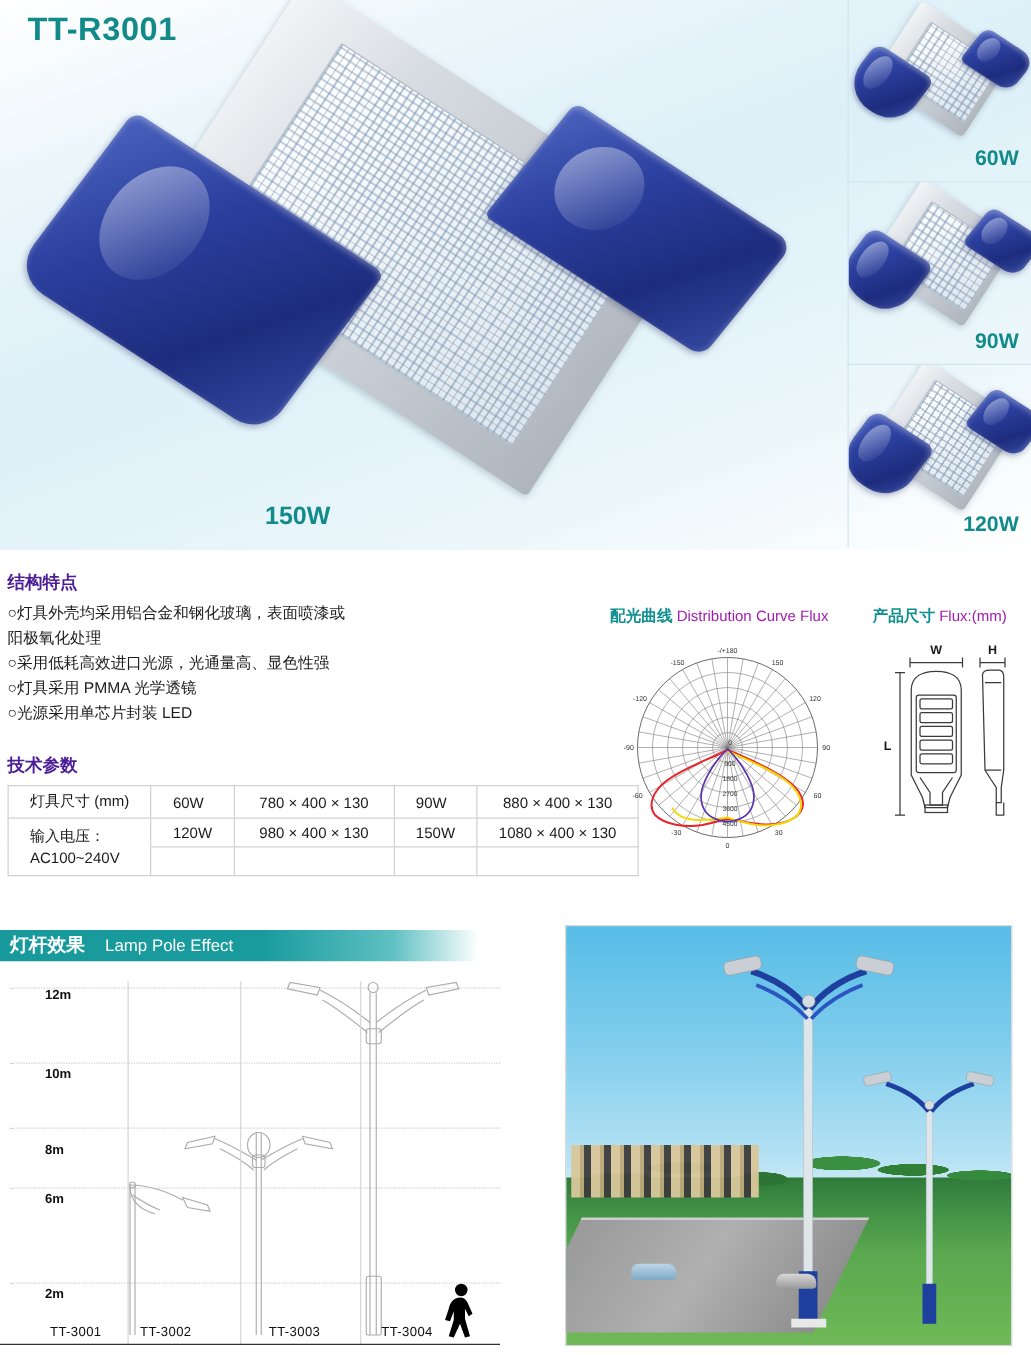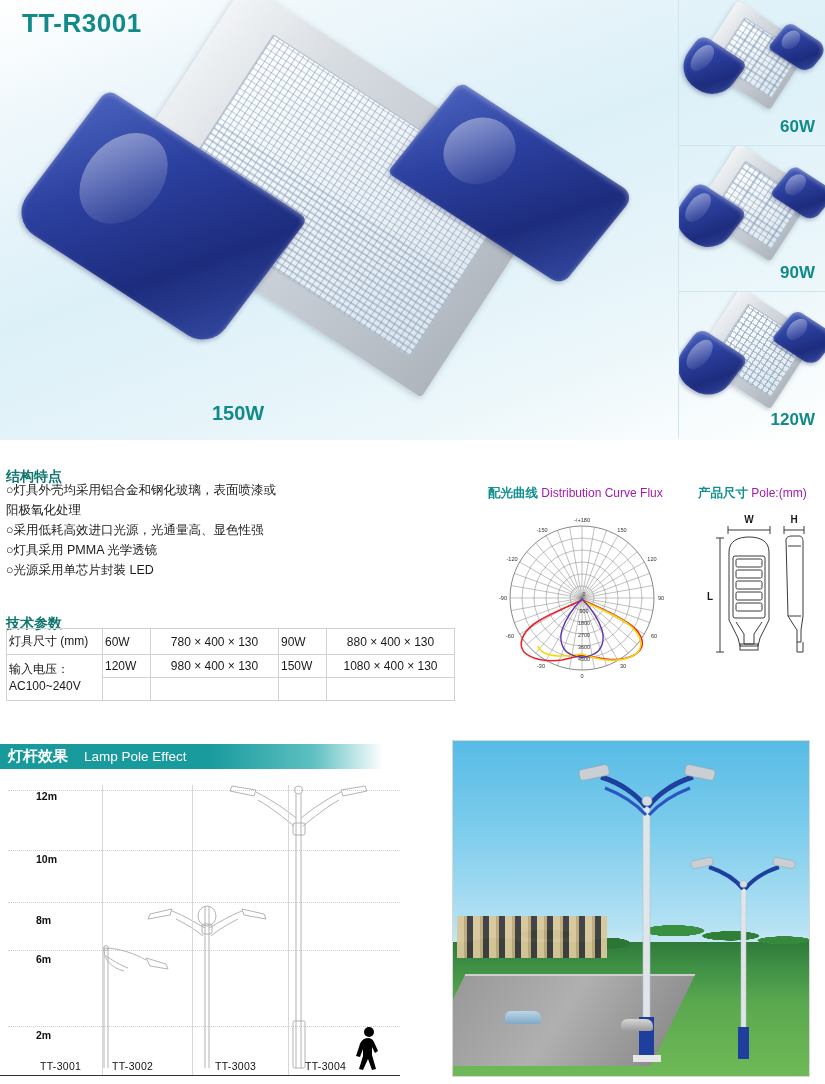--- a/index.html
+++ b/index.html
@@ -85,35 +85,35 @@
   .cap-shine {
     position: absolute; left: 12%; top: 10%; width: 32%; height: 62%;
     background: linear-gradient(120deg, rgba(255,255,255,0.45), rgba(255,255,255,0));
     border-radius: 50%;
   }
 
   
   .mid { position: absolute; left: 0; top: 440px; width: 825px; height: 290px; }
 
   .sec-head {
-    font-size: 14px; font-weight: bold; color: #0f766e; margin-top: 11px;
+    font-size: 14px; font-weight: bold; color: #4c1d95;
   }
   .feature-list {
     font-size: 12.5px; color: #1c1c1c; line-height: 20px;
   }
   .feature-list div { white-space: nowrap; }
 
   
   table.spec {
     border-collapse: collapse;
     font-size: 12px; color: #1a1a1a;
   }
   table.spec td {
     border: 1px solid #d2d2d2;
-    padding: 4px 2px;
+    padding: 4px 17px;
     vertical-align: middle;
     white-space: nowrap;
   }
   td.lbl { width: 96px; line-height: 17px; }
   td.w   { width: 48px; text-align: left; }
   td.dim { width: 128px; text-align: center; }
 
   
   .curve-cap, .size-cap { font-size: 12px; color: #0f8f8f; }
   .curve-cap b, .size-cap b { font-size: 12.5px; }
@@ -372,21 +372,21 @@
           <text x="72" y="40">60</text>
           <text x="-41" y="70">-30</text>
           <text x="41" y="70">30</text>
           <text x="0" y="80">0</text>
         </g>
       </g>
     </svg>
 
     <div class="size-cap" style="position:absolute; left:698px; top:45px;">
       <b>产品尺寸</b>
-      <span>Pole:(mm)</span>
+      <span>Flux:(mm)</span>
     </div>
 
     <svg style="position:absolute; left:700px; top:72px;" width="120" height="170" viewBox="0 0 120 170">
       <g stroke="#3a3a3a" fill="none" stroke-width="1">
 
         <line x1="28" y1="18" x2="70" y2="18"></line>
         <line x1="28" y1="14" x2="28" y2="22"></line>
         <line x1="70" y1="14" x2="70" y2="22"></line>
 
         <line x1="84" y1="18" x2="104" y2="18"></line>

